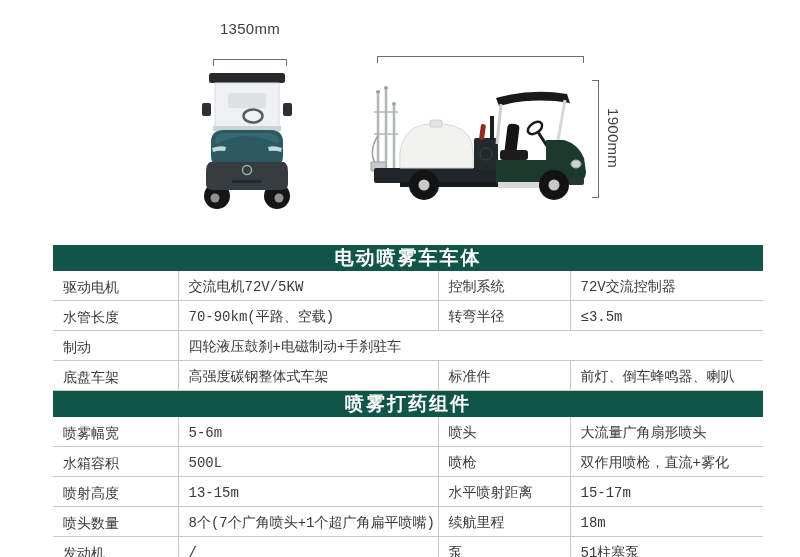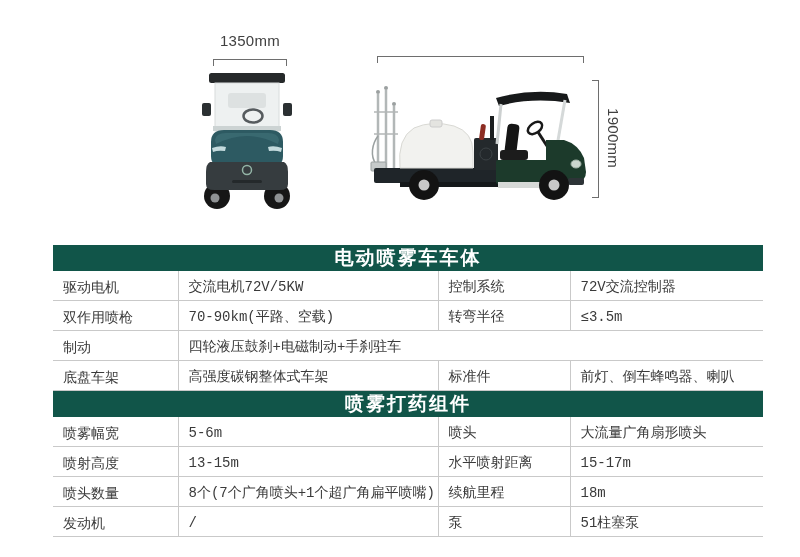--- a/index.html
+++ b/index.html
@@ -11,21 +11,21 @@
   }
   *{margin:0;padding:0;box-sizing:border-box;}
   html,body{width:800px;height:557px;background:#ffffff;overflow:hidden;
     font-family:"Liberation Sans","DejaVu Sans",sans-serif;}
   .page{position:relative;width:800px;height:557px;background:#fff;}
 
   
   .hero{position:absolute;left:0;top:0;width:800px;height:230px;}
   .dim-label{position:absolute;font-size:15px;color:var(--dim-text);text-align:center;
     letter-spacing:.3px;}
-  .front-dim{left:188px;top:32px;width:124px;}
+  .front-dim{left:188px;top:20px;width:124px;}
   .side-dim{left:368px;top:34px;width:224px;}
   .height-dim{left:604px;top:82px;height:112px;writing-mode:vertical-rl;
     text-align:center;line-height:18px;}
   .bracket-h{position:absolute;height:7px;border-top:1px solid var(--bracket-gray);
     border-left:1px solid var(--bracket-gray);border-right:1px solid var(--bracket-gray);}
   .front-bracket{left:213px;top:59px;width:74px;}
   .side-bracket{left:377px;top:56px;width:207px;}
   .bracket-v{position:absolute;width:7px;border-right:1px solid var(--bracket-gray);
     border-top:1px solid var(--bracket-gray);border-bottom:1px solid var(--bracket-gray);
     left:592px;top:80px;height:118px;}
@@ -126,21 +126,21 @@
             <col style="width:193px">
         </colgroup>
         <tbody>
             <tr>
               <td>驱动电机</td>
               <td>交流电机72V/5KW</td>
               <td>控制系统</td>
               <td>72V交流控制器</td>
             </tr>
             <tr>
-              <td>双作用喷枪</td>
+              <td>水管长度</td>
               <td>70-90km(平路、空载)</td>
               <td>转弯半径</td>
               <td>≤3.5m</td>
             </tr>
             <tr>
               <td>制动</td>
               <td colspan="3">四轮液压鼓刹+电磁制动+手刹驻车</td>
             </tr>
             <tr>
               <td>底盘车架</td>
@@ -162,20 +162,26 @@
             <col style="width:193px">
         </colgroup>
         <tbody>
             <tr>
               <td>喷雾幅宽</td>
               <td>5-6m</td>
               <td>喷头</td>
               <td>大流量广角扇形喷头</td>
             </tr>
             <tr>
+              <td>水箱容积</td>
+              <td>500L</td>
+              <td>喷枪</td>
+              <td>双作用喷枪，直流+雾化</td>
+            </tr>
+            <tr>
               <td>喷射高度</td>
               <td>13-15m</td>
               <td>水平喷射距离</td>
               <td>15-17m</td>
             </tr>
             <tr>
               <td>喷头数量</td>
               <td>8个(7个广角喷头+1个超广角扁平喷嘴)</td>
               <td>续航里程</td>
               <td>18m</td>

